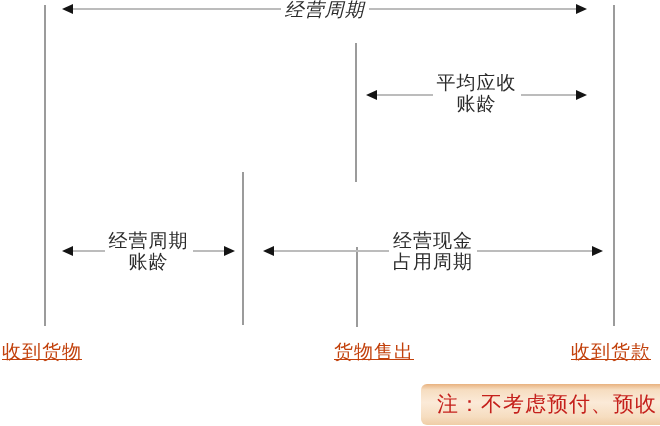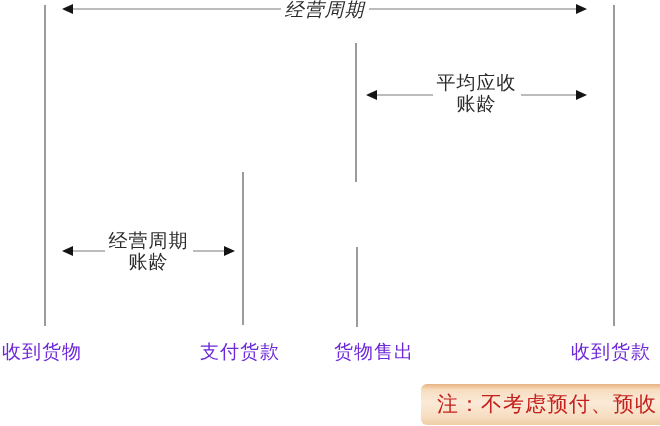--- a/index.html
+++ b/index.html
@@ -14,21 +14,21 @@
   .arrow .shaft{position:absolute;left:9px;right:9px;top:4px;height:2px;background:#bcbcbc;}
   .arrow .head{position:absolute;width:0;height:0;top:0;border-top:5px solid transparent;border-bottom:5px solid transparent;}
   .arrow .head.left{left:0;border-right:11px solid #141414;}
   .arrow .head.right{right:0;border-left:11px solid #141414;}
   .arrow .lbl{
     position:absolute;left:50%;top:50%;transform:translate(-50%,-50%);
     background:#ffffff;padding:0 4px;color:#2b2b2b;font-size:19px;line-height:21px;
     white-space:nowrap;text-align:center;letter-spacing:1px;
   }
   
-  .milestone{position:absolute;top:341px;font-size:19px;line-height:22px;color:#6d28d9;letter-spacing:1px;white-space:nowrap;}
+  .milestone{position:absolute;top:341px;font-size:19px;line-height:22px;color:#c2410c;letter-spacing:1px;white-space:nowrap;text-decoration:underline;}
   
   #note-band{
     position:absolute;left:421px;top:384px;width:239px;height:41px;
     border-radius:6px 0 0 6px;
     background:linear-gradient(180deg,#e8b27f 0%,#f6ddc0 14%,#fbead8 45%,#f6ddc0 80%,#efcda6 100%);
   }
   #note-band .note-text{
     position:absolute;left:16px;top:0;line-height:41px;font-size:21px;color:#c5211c;
     white-space:nowrap;letter-spacing:1px;
   }
@@ -65,23 +65,31 @@
   <div class="arrow" style="left:62px;top:246px;width:173px;">
     <div class="shaft"></div>
     <div class="head left"></div>
     <div class="head right"></div>
     <div class="lbl">
       <div>经营周期</div>
       <div>账龄</div>
     </div>
   </div>
 
+  <div class="arrow" style="left:263px;top:246px;width:340px;">
+    <div class="shaft"></div>
+    <div class="head left"></div>
+    <div class="head right"></div>
+    <div class="lbl">
+      <div>经营现金</div>
+      <div>占用周期</div>
+    </div>
+  </div>
 
   <div class="milestone" style="left:2px;">收到货物</div>
-  <div class="milestone" style="left:200px;">支付货款</div>
   <div class="milestone" style="left:571px;">收到货款</div>
   <div class="milestone" style="left:334px;">货物售出</div>
 
   <div id="note-band">
     <div class="note-text">注：不考虑预付、预收</div>
   </div>
 
 </div>
 
 </body></html>

